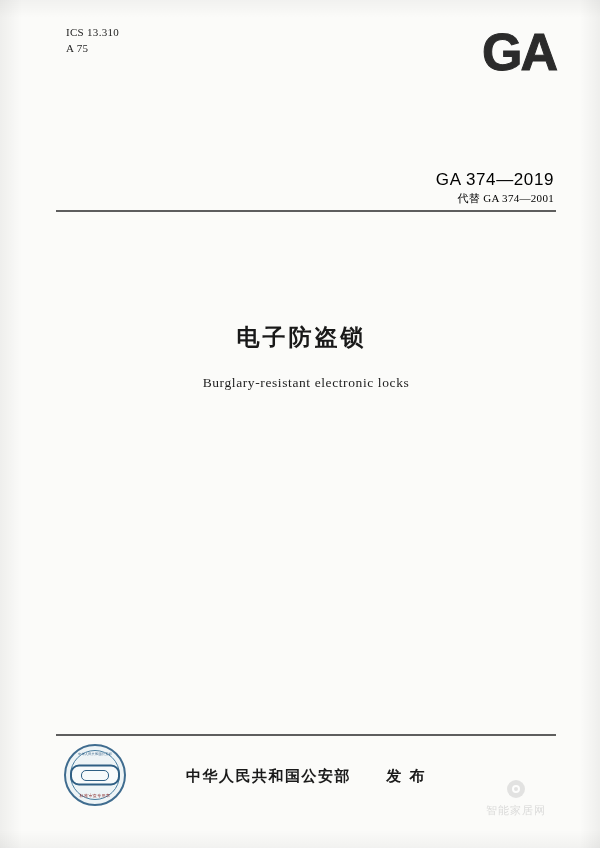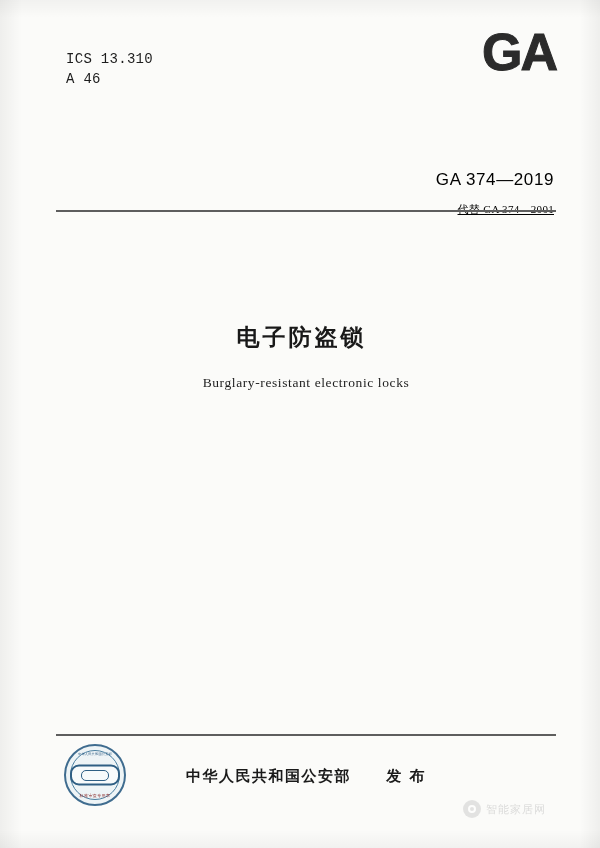--- a/index.html
+++ b/index.html
@@ -38,26 +38,25 @@
     right: 44px;
     top: 20px;
     bottom: 20px;
   }
 
   
   .ics-block {
     position: absolute;
     left: 10px;
     top: 5px;
-    font-family: Liberation Mono, monospace;
-    font-size: 14px;
+    font-family: Liberation Serif, serif;
+    font-size: 11px;
     color: #1d1d1d;
     line-height: 1.45;
     letter-spacing: 0.3px;
-    margin-top: 24px;
   }
   .ics-block div { white-space: nowrap; }
 
   .ga-logo {
     position: absolute;
     right: 0px;
     top: 8px;
     font-family: "Liberation Sans", sans-serif;
     font-size: 52px;
     font-weight: bold;
@@ -88,23 +87,22 @@
     color: #000000;
   }
   .std-no .num {
     font-family: "Liberation Sans", sans-serif;
     font-size: 17px;
     letter-spacing: 0.6px;
   }
   .std-no .replaces {
     font-family: "Liberation Serif", serif;
     font-size: 11px;
-    margin-top: 12px;
+    margin-top: 1px;
     letter-spacing: 0.3px;
-    text-decoration: underline;
   }
 
   .rule {
     position: absolute;
     left: 0;
     right: 0;
     top: 190px;
     height: 2px;
     background: #5e5e5e;
   }
@@ -236,20 +234,21 @@
 
   
   .watermark {
     position: absolute;
     right: 10px;
     bottom: 10px;
     display: flex;
     align-items: center;
     gap: 5px;
     opacity: 0.55;
+    flex-direction: column;
   }
   .watermark .wm-logo {
     width: 18px;
     height: 18px;
     border-radius: 50%;
     background: #cfcfcf;
     position: relative;
   }
   .watermark .wm-logo::after {
     content: "";
@@ -268,21 +267,21 @@
   }
 </style>
 </head>
 <body>
 
 <div class="page">
   <div class="content">
 
     <div class="ics-block">
       <div>ICS 13.310</div>
-      <div>A 46</div>
+      <div>A 75</div>
     </div>
 
     <div class="ga-logo">GA</div>
 
 
     <div class="std-no">
       <div class="num">GA 374—2019</div>
       <div class="replaces">代替 GA 374—2001</div>
     </div>
 

